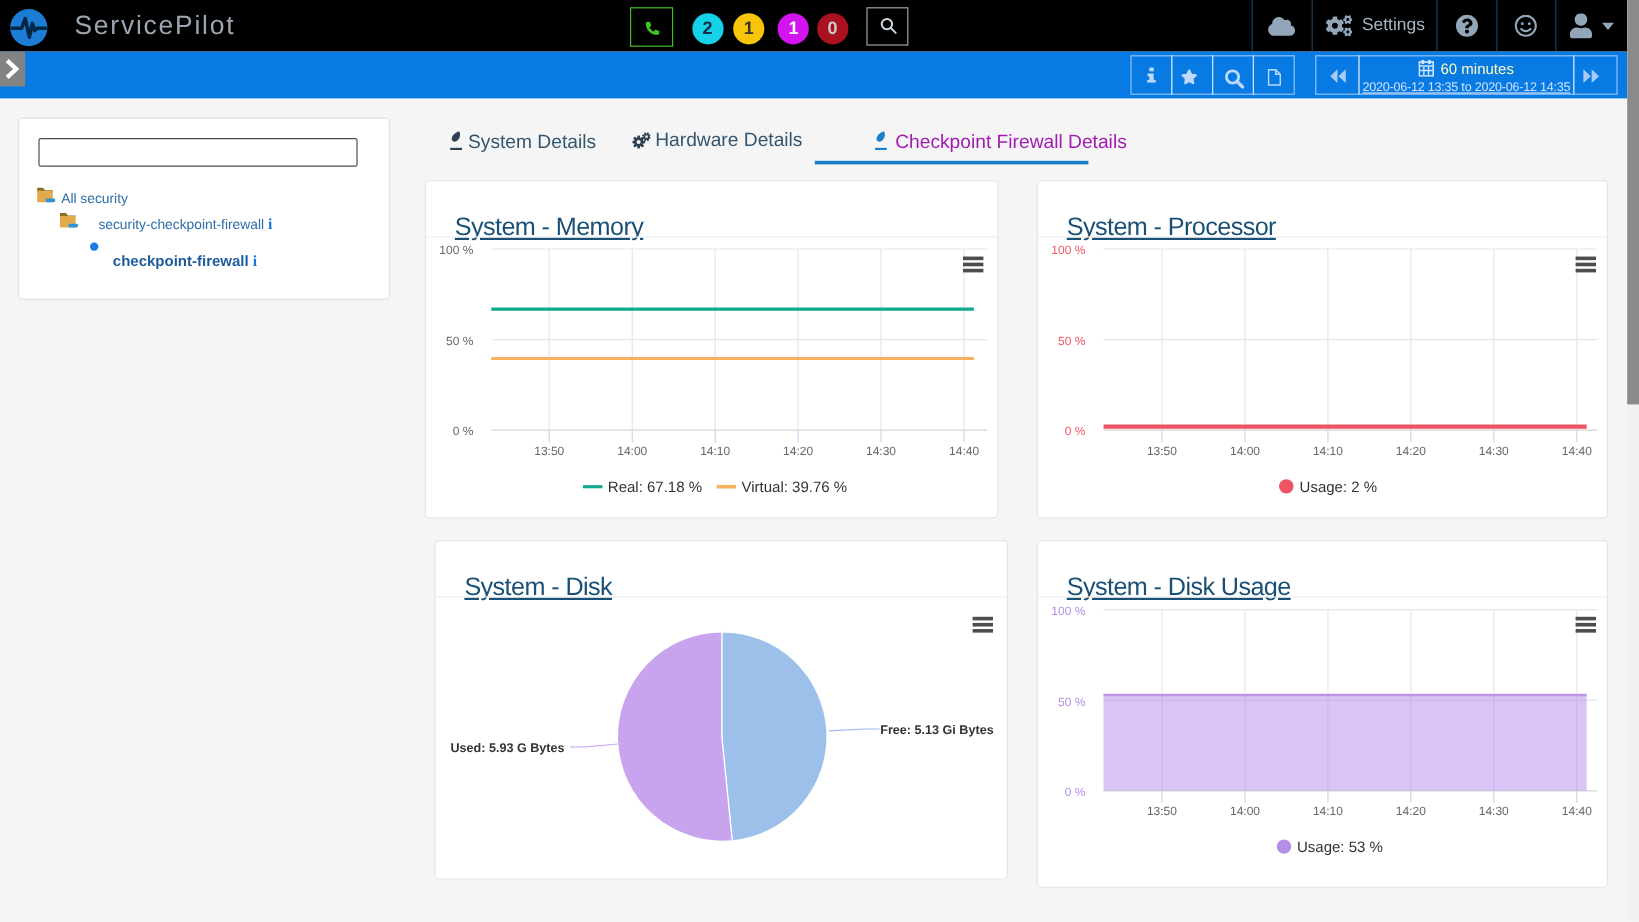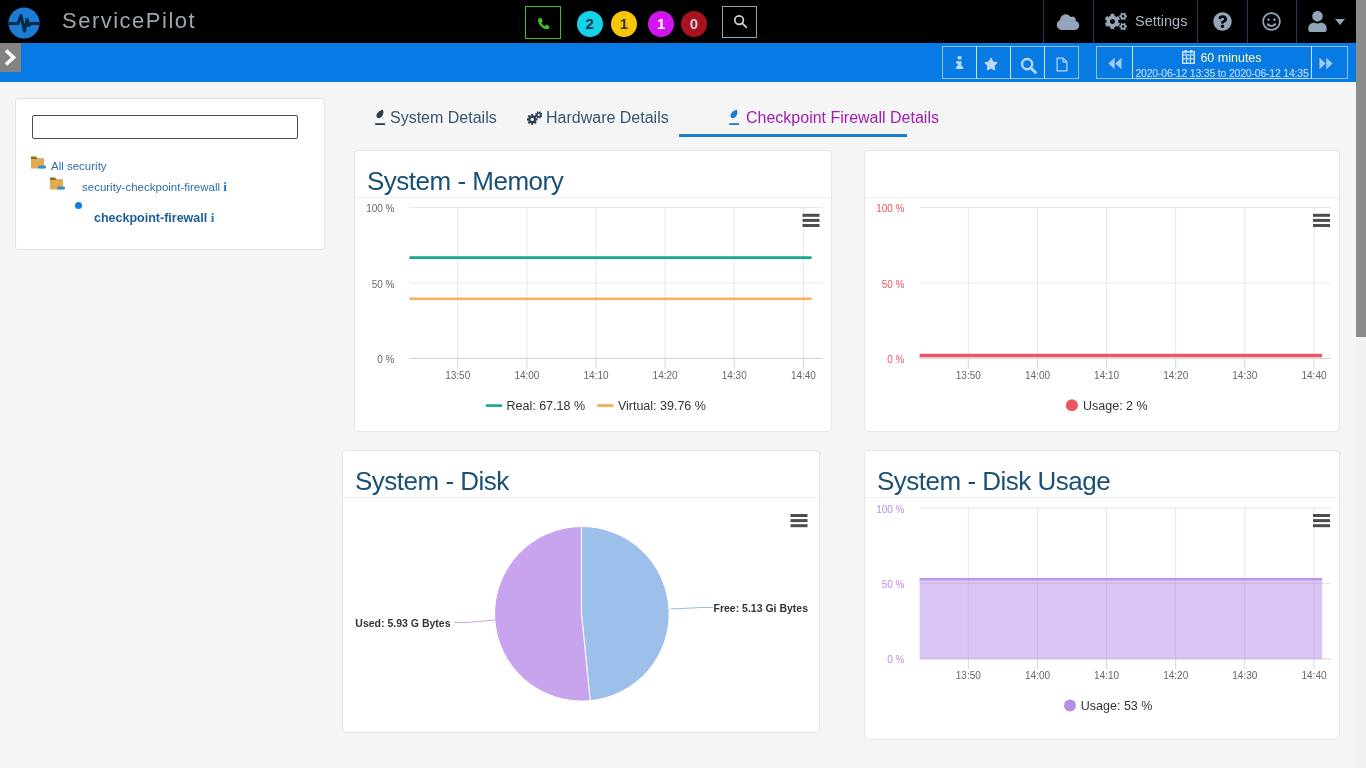--- a/index.html
+++ b/index.html
@@ -22,22 +22,22 @@
     border:1px solid #e2e2e2;border-radius:4px;}
   #treeinput{left:32px;top:115px;width:264px;height:22px;background:#fff;
     border:1px solid #4e4e4e;border-radius:2px;}
   .trow{position:absolute;font-size:11.5px;color:#2e6da4;}
   .info-i{font-family:"Liberation Serif",serif;font-weight:bold;color:#1778d0;}
   
   .tab{position:absolute;top:109px;font-size:16px;color:#35566f;}
   #tabline{left:679px;top:134px;width:228px;height:3px;background:#1b7ec8;}
   
   .card{position:absolute;background:#fff;border:1px solid #e5e5e5;border-radius:4px;box-sizing:border-box;}
-  .card h2{margin:4px;position:absolute;left:8px;top:11px;font-size:26px;font-weight:normal;
-    color:#1a5075;letter-spacing:-0.5px;}
+  .card h2{margin:16px;position:absolute;left:8px;top:11px;font-size:21px;font-weight:normal;
+    color:#1a5075;letter-spacing:-0.5px;text-decoration:underline;}
   .chead{position:absolute;left:0;top:46px;width:100%;height:1px;background:#eceef0;}
   
   #sbar{left:1356px;top:0;width:10px;height:768px;background:#f1f1f1;}
   #sthumb{left:0;top:0;width:10px;height:337px;background:#8b8b8b;}
 </style>
 </head>
 <body>
 <div id="page">
 
   <div id="topbar" class="abs">
@@ -244,20 +244,21 @@
         <rect x="447.5" y="67.9" width="17" height="3"></rect>
         <rect x="447.5" y="73" width="17" height="3"></rect>
       </g>
       <line x1="130.8" y1="254.6" x2="147" y2="254.6" stroke="#12a98c" stroke-width="2.6"></line>
       <text x="151.5" y="259.2" font-size="12.5" fill="#333">Real: 67.18 %</text>
       <line x1="242.2" y1="254.6" x2="258.3" y2="254.6" stroke="#f6b05e" stroke-width="3"></line>
       <text x="262.9" y="259.2" font-size="12.5" fill="#333">Virtual: 39.76 %</text>
     </svg>
   </div>
   <div class="card" id="cardB" style="left:864px;top:150px;width:476px;height:282px;">
+    <h2>System - Processor</h2>
       <div class="chead"></div>
     <svg class="abs" style="left:0;top:0;" width="474" height="280" viewBox="0 0 474 280">
       <g stroke="#e6e6e6" stroke-width="1">
         <line x1="103.3" y1="56.5" x2="103.3" y2="207.5"></line>
         <line x1="172.5" y1="56.5" x2="172.5" y2="207.5"></line>
         <line x1="241.6" y1="56.5" x2="241.6" y2="207.5"></line>
         <line x1="310.7" y1="56.5" x2="310.7" y2="207.5"></line>
         <line x1="379.8" y1="56.5" x2="379.8" y2="207.5"></line>
         <line x1="449.0" y1="56.5" x2="449.0" y2="207.5"></line>
         <line x1="54.6" y1="56.5" x2="465.8" y2="56.5"></line>
@@ -288,21 +289,21 @@
       </g>
       <g fill="#4d4d4d">
         <rect x="448" y="62.8" width="17" height="3"></rect>
         <rect x="448" y="67.9" width="17" height="3"></rect>
         <rect x="448" y="73" width="17" height="3"></rect>
       </g>
       <circle cx="206.9" cy="254.3" r="6" fill="#ed5565"></circle>
       <text x="218" y="259.2" font-size="12.5" fill="#333">Usage: 2 %</text>
     </svg>
   </div>
-  <div class="card" id="cardC" style="left:342px;top:450px;width:478px;height:283px;">
+  <div class="card" id="cardC" style="left:362px;top:450px;width:478px;height:283px;">
     <h2>System - Disk</h2>
       <div class="chead"></div>
     <svg class="abs" style="left:0;top:0;" width="476" height="281" viewBox="0 0 476 281">
       <path d="M238.5 162.8 L238.5 75.5 A87.3 87.3 0 0 1 247.2 249.7 Z" fill="#9cc0ea" stroke="#fff" stroke-width="1"></path>
       <path d="M238.5 162.8 L247.2 249.7 A87.3 87.3 0 1 1 238.5 75.5 Z" fill="#c8a4ee" stroke="#fff" stroke-width="1"></path>
       <path d="M327.8 158 L358 156.5 L370 156.5" fill="none" stroke="#9db8ea" stroke-width="1"></path>
       <path d="M151.8 169 L124 171.5 L112 171.5" fill="none" stroke="#c4a5ec" stroke-width="1"></path>
       <text x="107.5" y="175.5" font-size="10.5" font-weight="bold" fill="#333" text-anchor="end">Used: 5.93 G Bytes</text>
       <text x="370.5" y="160.5" font-size="10.5" font-weight="bold" fill="#333">Free: 5.13 Gi Bytes</text>
       <g fill="#4d4d4d">

